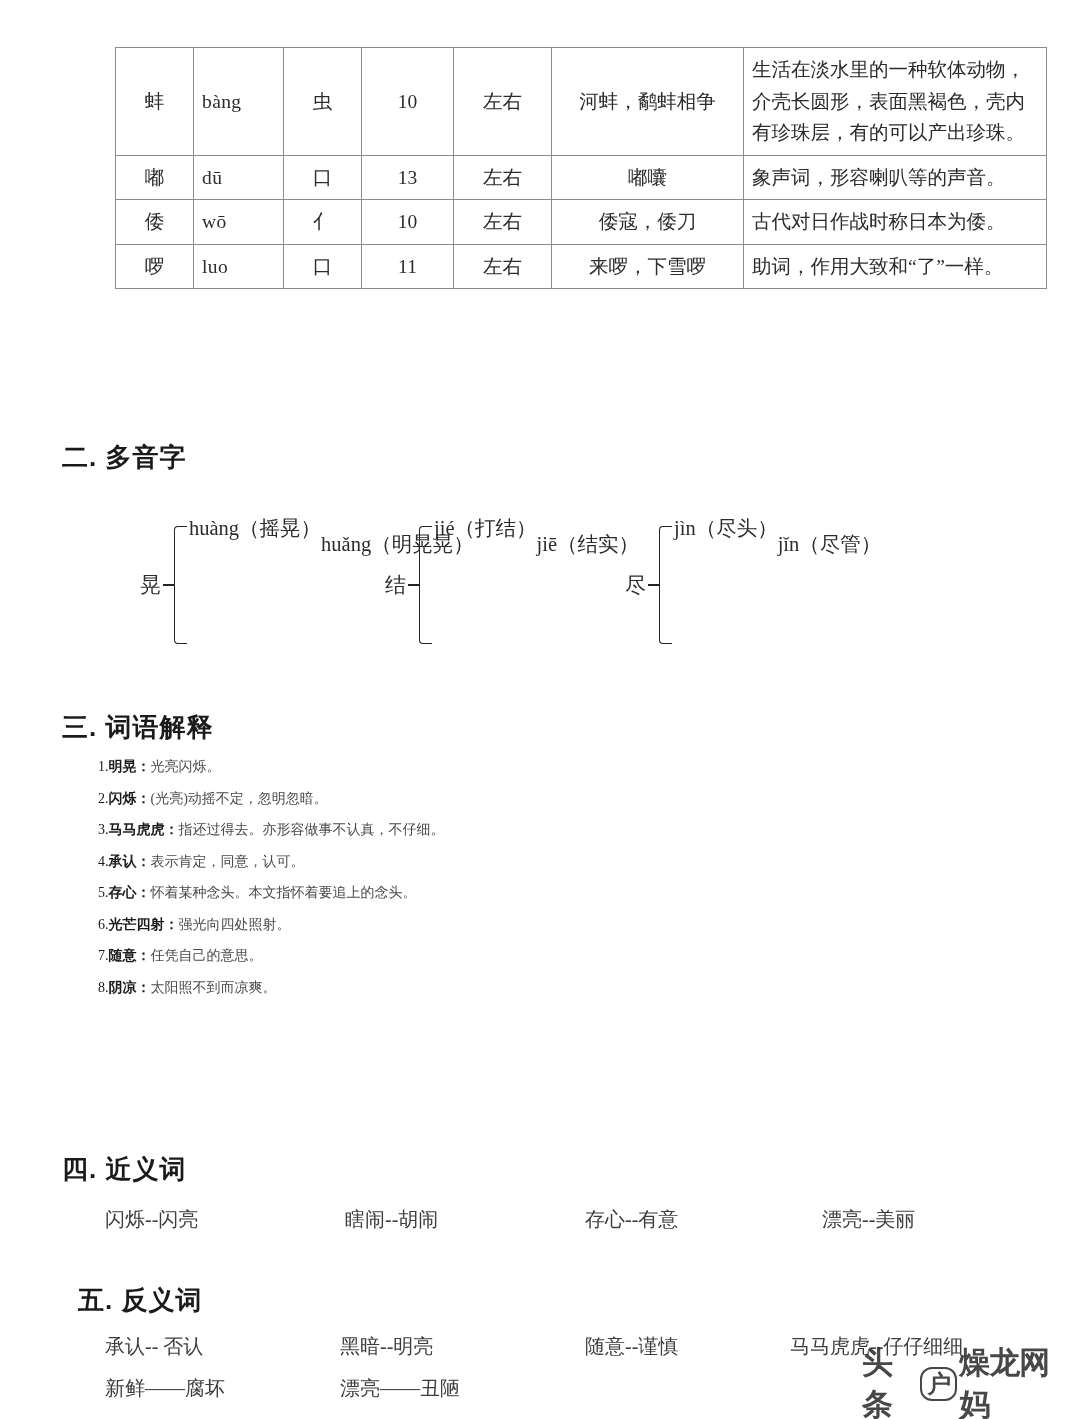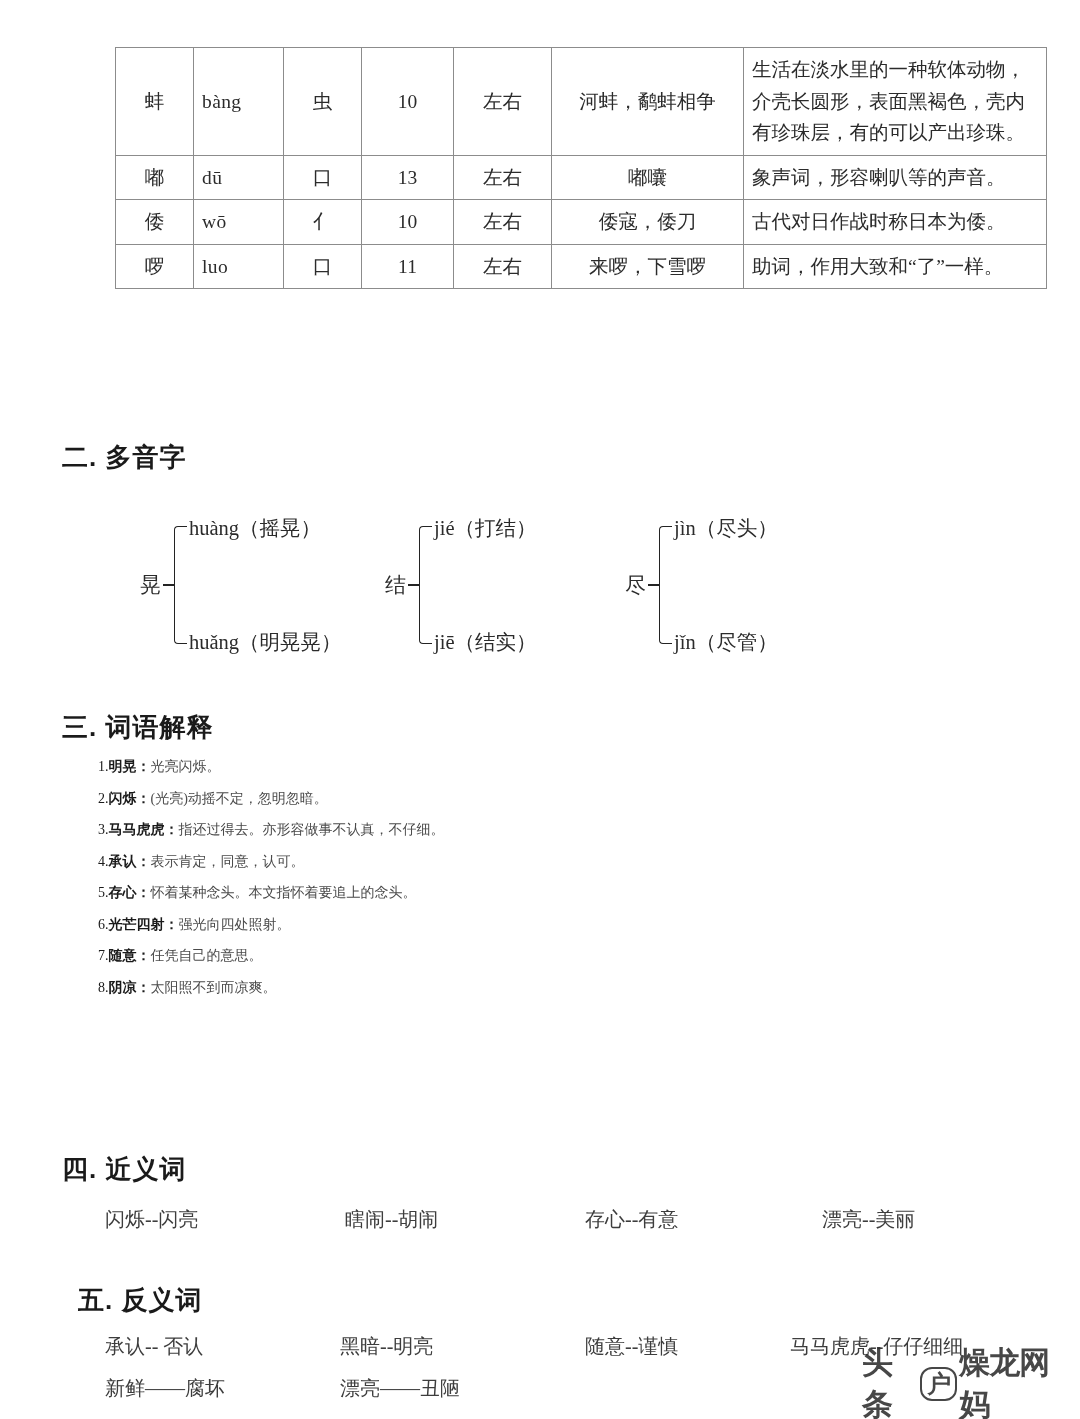--- a/index.html
+++ b/index.html
@@ -83,21 +83,21 @@
     border-left: 1.7px solid #232323;
     border-top: 1.7px solid #232323;
     border-bottom: 1.7px solid #232323;
     border-top-left-radius: 4px;
     border-bottom-left-radius: 4px;
   }
   .poly-readings {
     position: relative;
     height: 118px;
     display: flex;
-    flex-direction: column;
+    flex-direction: row;
     justify-content: space-between;
     margin-left: 2px;
   }
   .poly-reading {
     font-size: 20.5px;
     line-height: 1;
     white-space: nowrap;
     color: #2b2b2b;
     transform: translateY(-8px);
   }

